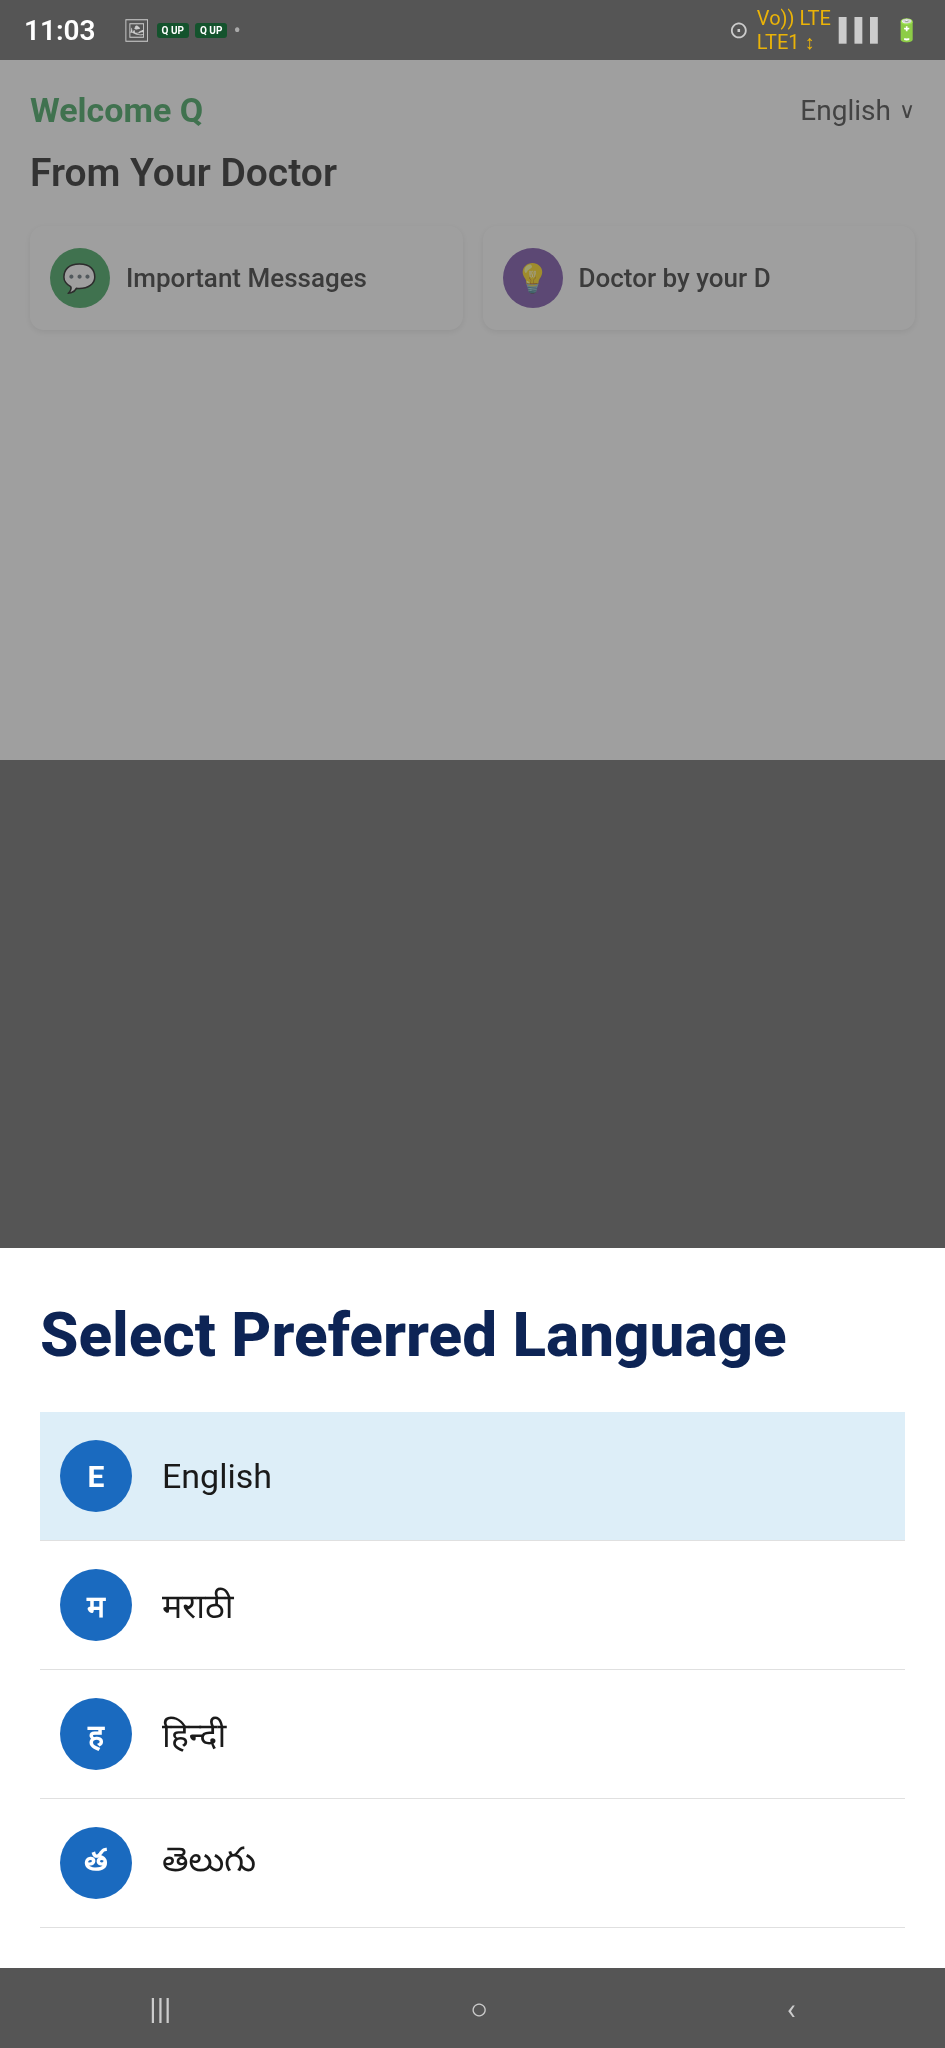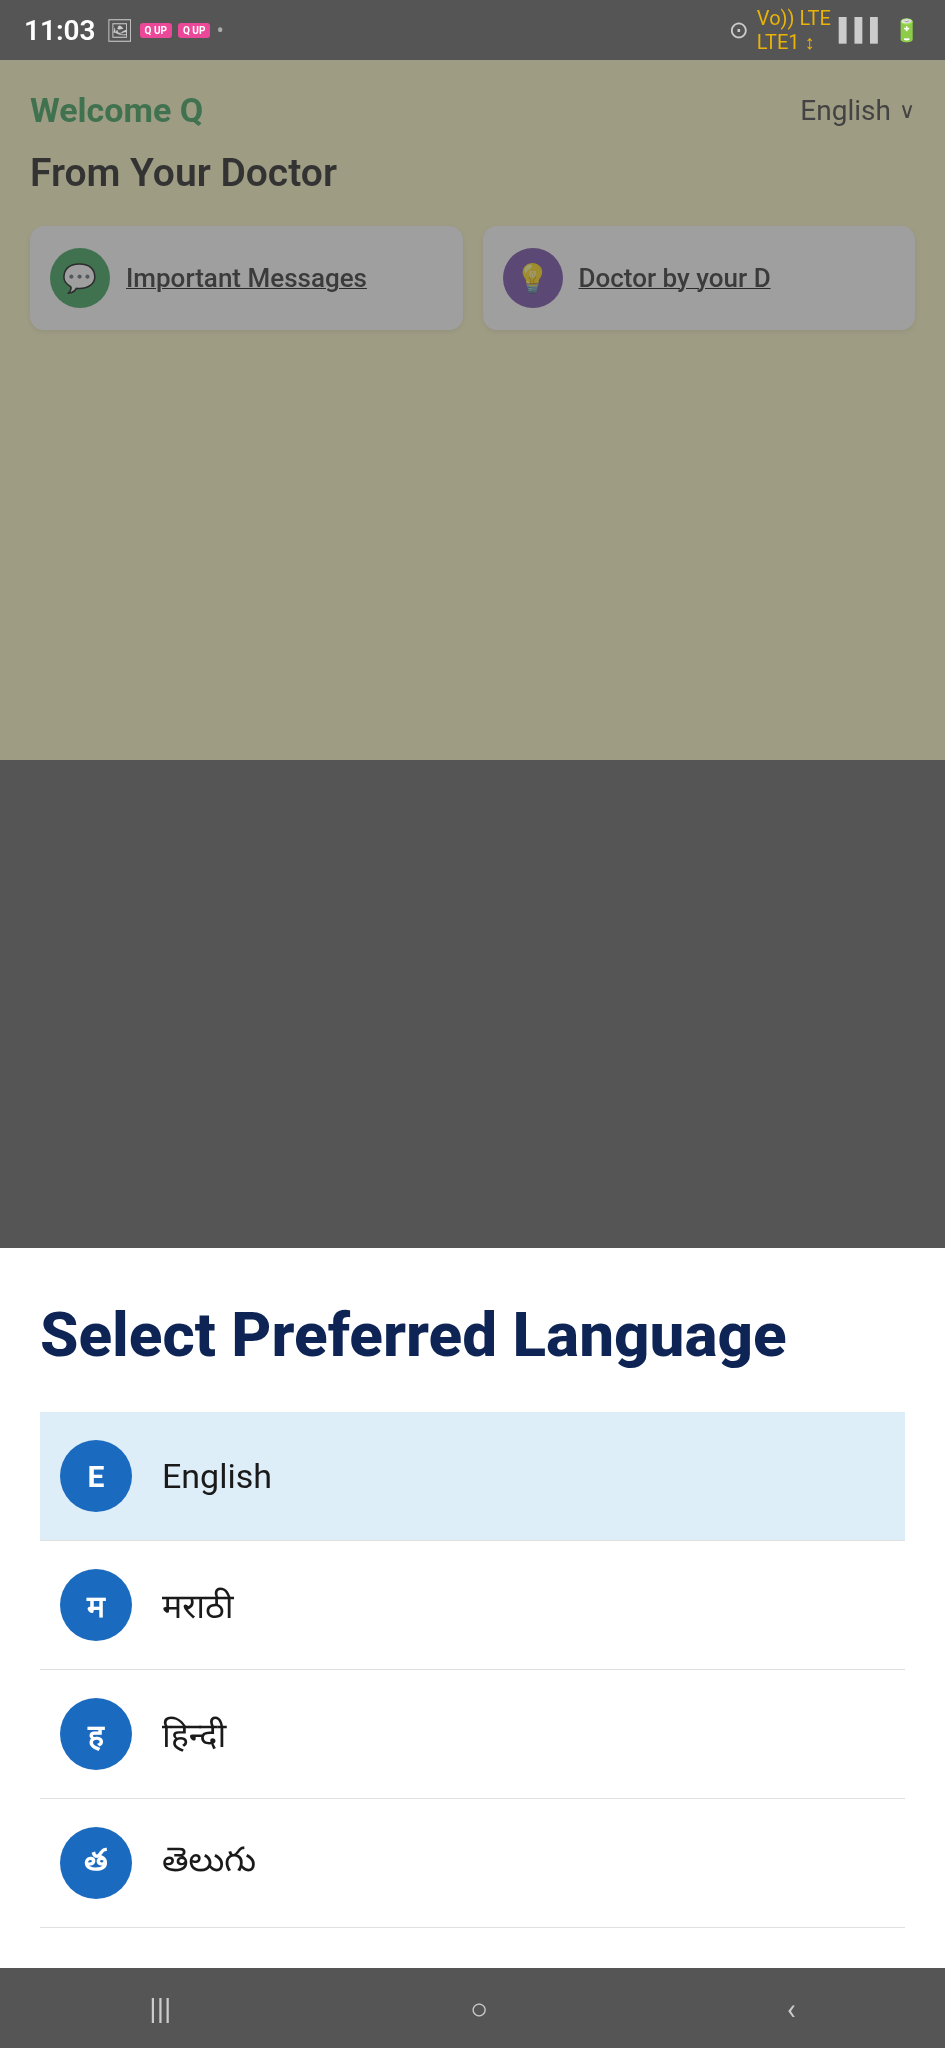--- a/index.html
+++ b/index.html
@@ -20,34 +20,34 @@
       background: #555;
       display: flex;
       align-items: center;
       justify-content: space-between;
       padding: 0 24px;
       z-index: 10;
     }
     .status-left {
       display: flex;
       align-items: center;
-      gap: 10px;
+      gap: 27px;
     }
     .status-time {
       color: #fff;
       font-size: 28px;
       font-weight: 600;
     }
     .status-icons-left {
       display: flex;
       align-items: center;
       gap: 6px;
     }
     .status-icon-box {
-      background: #ec4899;
+      background: #14532d;
       border-radius: 3px;
       padding: 2px 5px;
       color: white;
       font-size: 10px;
       font-weight: bold;
     }
     .status-right {
       display: flex;
       align-items: center;
       gap: 8px;
@@ -56,21 +56,21 @@
       color: #fff;
       font-size: 22px;
     }
 
     
     .app-bg {
       position: absolute;
       top: 60px;
       left: 0; right: 0;
       height: 700px;
-      background: #fef9c3;
+      background: #ffffff;
       padding: 30px 30px;
     }
     .app-bg-header {
       display: flex;
       justify-content: space-between;
       align-items: center;
       margin-bottom: 20px;
     }
     .welcome-text {
       color: #2e9b4e;
@@ -131,21 +131,20 @@
       font-size: 28px;
       flex-shrink: 0;
     }
     .card-label {
       font-size: 26px;
       font-weight: 500;
       color: #222;
     }
     .card-right {
       flex: 1;
-      text-decoration: underline;
     }
 
     
     .overlay {
       position: absolute;
       top: 60px;
       left: 0; right: 0;
       height: 700px;
       background: rgba(80,80,80,0.55);
       z-index: 5;

